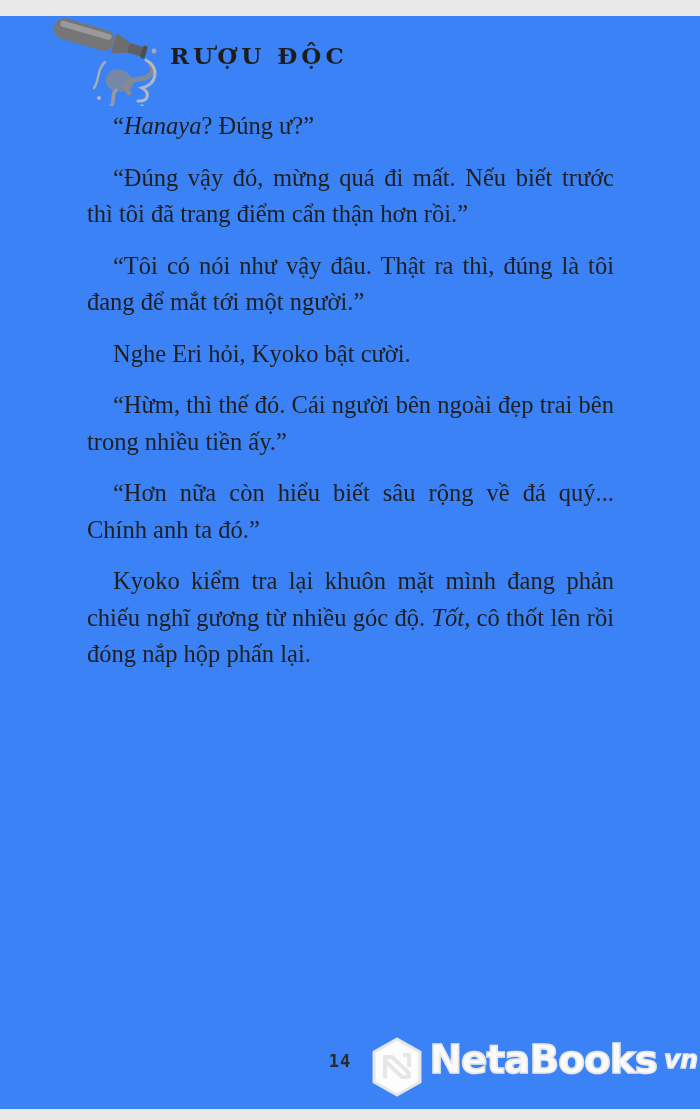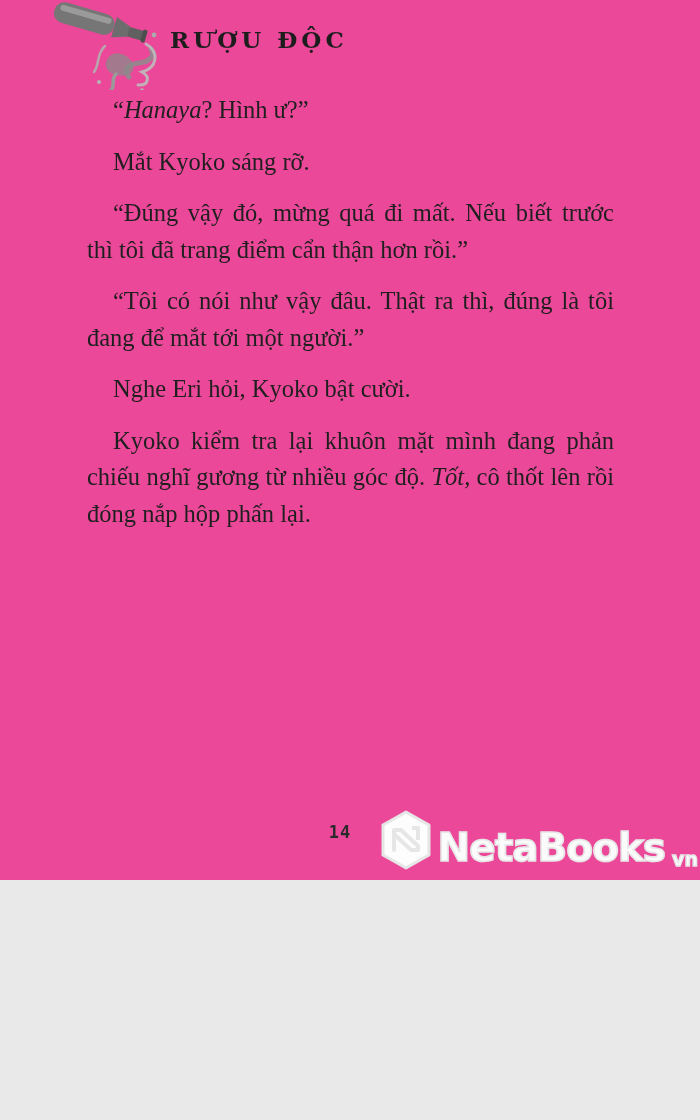--- a/index.html
+++ b/index.html
@@ -1,20 +1,20 @@
 <!DOCTYPE html>
 <html><head>
 <meta charset="utf-8">
 <style>
   html,body{margin:0;padding:0;background:#e9e9e9;}
   .page{
     position:relative;
-    width:700px;height:880px;
-    margin:0 auto;
-    background:#ec4899;
+    width:700px;height:1093px;
+    margin:16px auto;
+    background:#3b82f6;
     overflow:hidden;
     font-family:"Liberation Serif","DejaVu Serif",serif;
     color:#222222;
   }
   
   .chapter-header{
     position:absolute;top:0;left:0;right:0;height:92px;
   }
   .illust{
     position:absolute;left:50px;top:2px;width:122px;height:88px;
@@ -40,37 +40,38 @@
   .body-text em{font-style:italic;}
   
   .page-footer{position:absolute;left:0;right:0;bottom:0;height:72px;}
   .page-number{
     position:absolute;left:340px;top:14px;transform:translateX(-50%);
     font-family:"DejaVu Sans Mono","Liberation Mono",monospace;
     font-weight:bold;font-size:17px;color:#2a2a2a;letter-spacing:1px;
   }
   .watermark{
     position:absolute;right:2px;top:0;height:62px;
-    display:flex;align-items:flex-end;gap:5px;
+    display:flex;align-items:flex-start;gap:5px;
     font-family:"DejaVu Sans","Liberation Sans",sans-serif;
     font-weight:bold;
     user-select:none;
   }
   .wm-logo{flex:0 0 auto;}
   .wm-brand{
     font-size:39px;letter-spacing:-1px;
     color:#fbfbfb;
     -webkit-text-stroke:1.6px #e6e6e6;
     text-shadow:0 0 1px #ededed;
   }
   .wm-tld{
-    font-size:19px;margin-left:2px;margin-top:8px;
+    font-size:25px;margin-left:2px;margin-top:8px;
     color:#fbfbfb;
     -webkit-text-stroke:1.4px #e6e6e6;
     text-shadow:0 0 1px #ededed;
+    font-style:italic;
   }
 </style>
 </head>
 <body>
 
 <div class="page">
 
   <header class="chapter-header">
     <div class="illust">
       <svg width="122" height="88" viewBox="0 0 122 88" xmlns="http://www.w3.org/2000/svg">
@@ -92,25 +93,26 @@
         <path d="M55 44 C 46 52, 50 62, 44 70" fill="none" stroke="#b0b0b0" stroke-width="2.5" stroke-linecap="round" opacity="0.9"></path>
         <circle cx="104" cy="33" r="2.4" fill="#aaaaaa"></circle>
         <circle cx="49" cy="80" r="2" fill="#b5b5b5"></circle>
         <circle cx="92" cy="88" r="1.8" fill="#b5b5b5"></circle>
       </svg>
     </div>
     <div class="chapter-title">RƯỢU ĐỘC</div>
   </header>
 
   <main class="body-text" id="paragraphs">
-      <p><span>“</span><em>Hanaya</em><span>? Hình ư?”</span></p>
-      <p><span>Mắt Kyoko sáng rỡ.</span></p>
+      <p><span>“</span><em>Hanaya</em><span>? Đúng ư?”</span></p>
       <p><span>“Đúng vậy đó, mừng quá đi mất. Nếu biết trước thì tôi đã trang điểm cẩn thận hơn rồi.”</span></p>
       <p><span>“Tôi có nói như vậy đâu. Thật ra thì, đúng là tôi đang để mắt tới một người.”</span></p>
       <p><span>Nghe Eri hỏi, Kyoko bật cười.</span></p>
+      <p><span>“Hừm, thì thế đó. Cái người bên ngoài đẹp trai bên trong nhiều tiền ấy.”</span></p>
+      <p><span>“Hơn nữa còn hiểu biết sâu rộng về đá quý... Chính anh ta đó.”</span></p>
       <p><span>Kyoko kiểm tra lại khuôn mặt mình đang phản chiếu nghĩ gương từ nhiều góc độ. </span><em>Tốt,</em><span> cô thốt lên rồi đóng nắp hộp phấn lại.</span></p>
     </main>
 
   <footer class="page-footer">
     <div class="page-number">14</div>
     <div class="watermark">
       <svg class="wm-logo" width="54" height="60" viewBox="0 0 54 60" xmlns="http://www.w3.org/2000/svg">
         <path d="M27 2 L50 15 L50 45 L27 58 L4 45 L4 15 Z" fill="#fdfdfd" stroke="#e6e6e6" stroke-width="3" stroke-linejoin="round"></path>
         <path d="M15 40 L15 20 L22 20 L39 36 L39 40 L32 40 L15 24 Z" fill="none" stroke="#e6e6e6" stroke-width="4" stroke-linejoin="round"></path>
         <path d="M33 18 L39 18 L39 30" fill="none" stroke="#e6e6e6" stroke-width="4" stroke-linejoin="round"></path>

